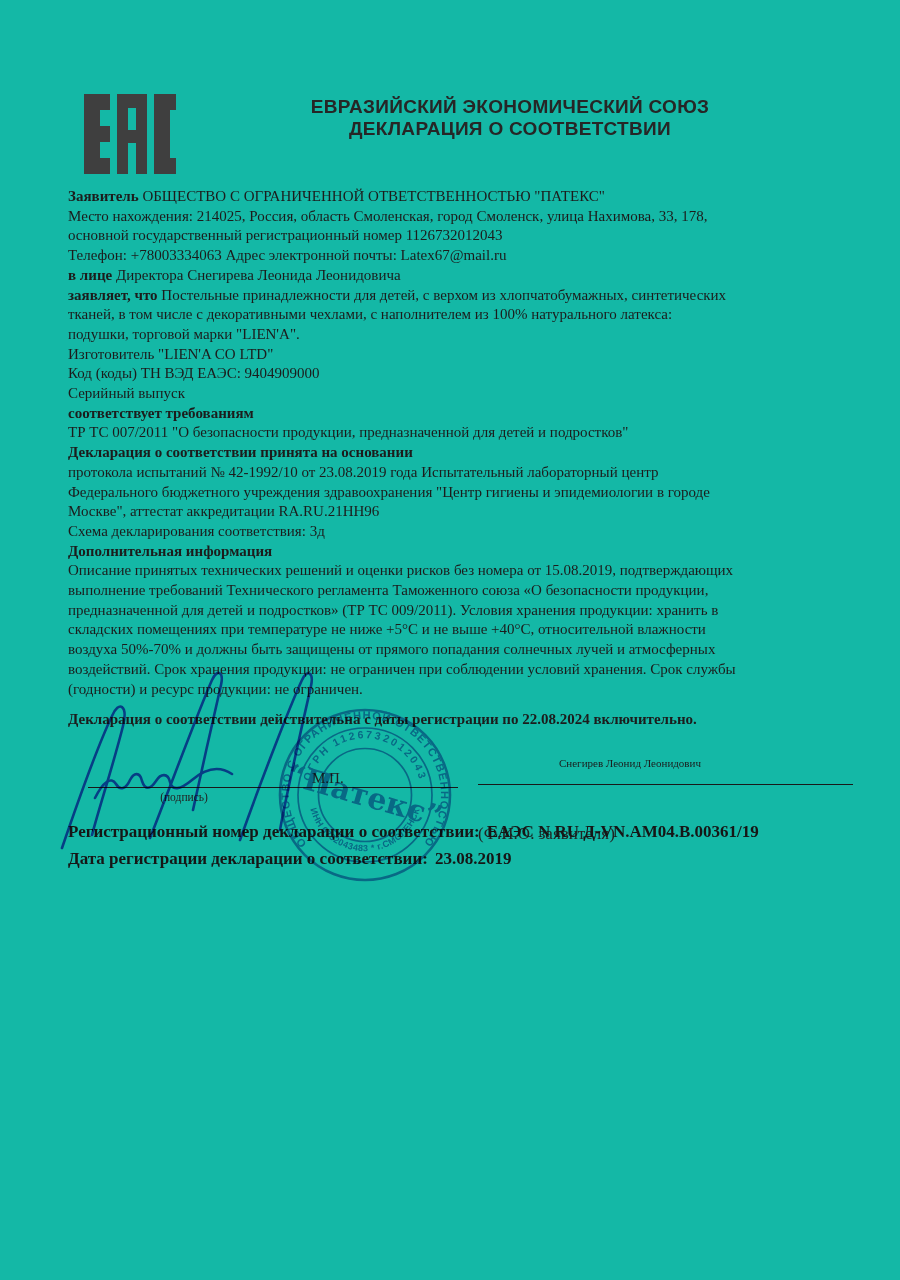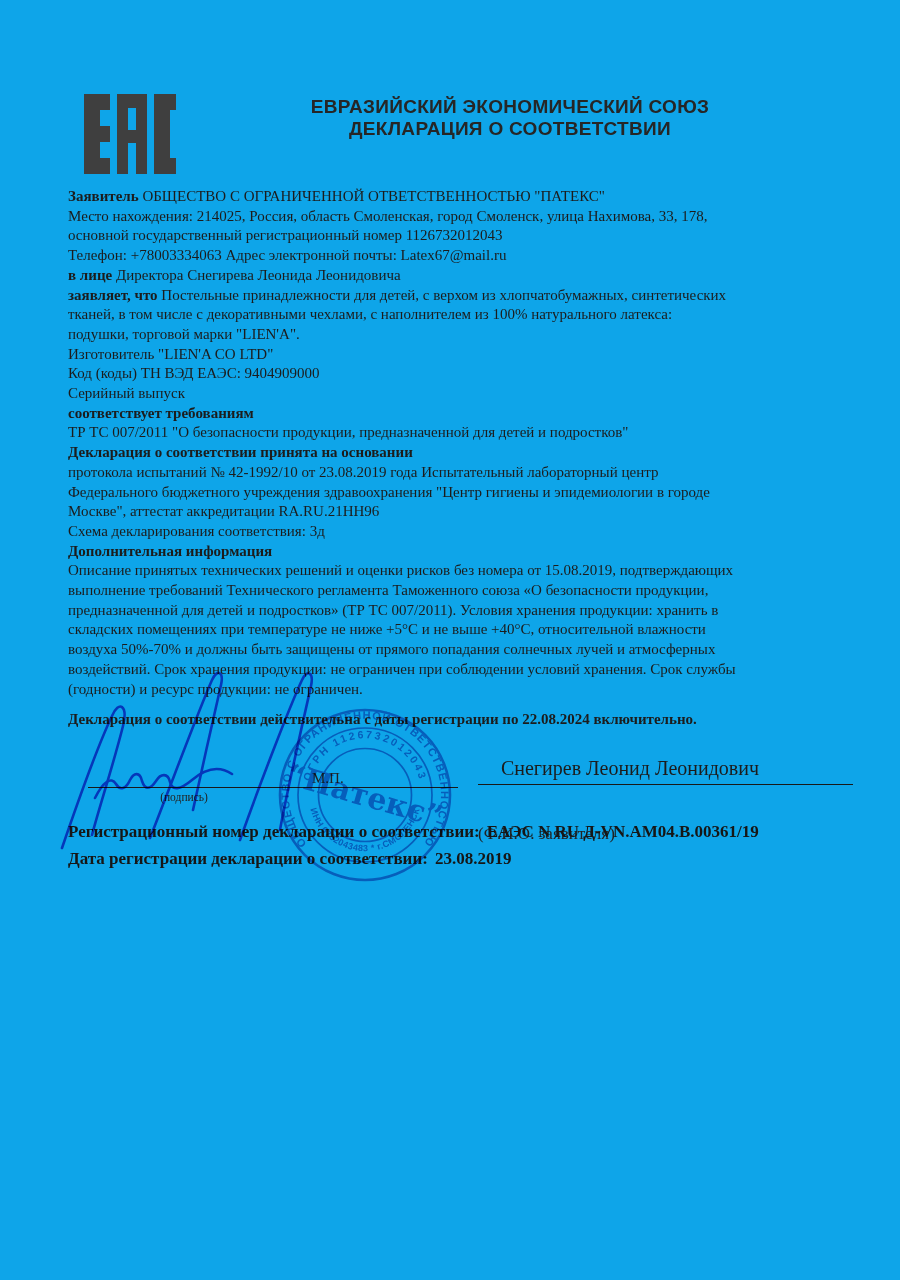--- a/index.html
+++ b/index.html
@@ -1,20 +1,20 @@
 <!DOCTYPE html>
 <html style="--stamp-color: #4a82c6; --ink-color: #3a46c8;"><head>
 <meta charset="utf-8">
 <style>
   html,body{margin:0;padding:0;}
   body{
     width:900px;height:1280px;position:relative;background:#ffffff;
     font-family:"Liberation Serif", serif;color:#1e1e1e;
   }
-  .page{position:absolute;inset:0;background:#0ea5e9;overflow:hidden;}
+  .page{position:absolute;inset:0;background:#14b8a6;overflow:hidden;}
 
   .eac{position:absolute;left:84px;top:94px;}
 
   .title{
     position:absolute;left:240px;top:96px;width:540px;text-align:center;
     font-family:"Liberation Sans", sans-serif;font-weight:bold;
     font-size:19px;line-height:22px;color:#262626;letter-spacing:.3px;
   }
 
   .body-text{
@@ -22,21 +22,21 @@
     font-size:15px;line-height:19.7px;color:#1c1c1c;
   }
   .bl{white-space:nowrap;}
   .bl.gap{margin-top:11px;}
   .bl b{font-weight:bold;}
 
   .sig-line{position:absolute;left:88px;top:787px;width:370px;border-top:1.6px solid #191919;}
   .podpis-caption{position:absolute;left:118px;top:791px;width:132px;text-align:center;font-size:11.5px;color:#222;}
   .mp{position:absolute;left:291px;top:770px;font-size:15px;color:#222;padding-left:21px;}
 
-  .fio-name{position:absolute;left:470px;top:757px;width:320px;text-align:center;font-size:20px;color:#1c1c1c;}
+  .fio-name{position:absolute;left:470px;top:757px;width:320px;text-align:center;font-size:11px;color:#1c1c1c;}
   .fio-line{position:absolute;left:478px;top:784px;width:375px;border-top:1.6px solid #191919;}
   .fio-caption{position:absolute;left:478px;top:824px;width:222px;text-align:left;font-size:17px;color:#222;}
 
   .reg{position:absolute;left:68px;top:818px;font-size:17px;font-weight:bold;line-height:27px;color:#161616;}
   .reg .val{margin-left:7px;}
 
   .stamp{position:absolute;left:276px;top:706px;mix-blend-mode:multiply;opacity:.88;}
   .stamp .ring{fill:none;stroke:var(--stamp-color);}
   .stamp text{fill:var(--stamp-color);font-family:"Liberation Sans", sans-serif;font-weight:bold;}
   .stamp .center-name{font-family:"DejaVu Serif", serif;}
@@ -88,21 +88,21 @@
       <div class="bl"><b>соответствует требованиям</b></div>
       <div class="bl">ТР ТС 007/2011 "О безопасности продукции, предназначенной для детей и подростков"</div>
       <div class="bl"><b>Декларация о соответствии принята на основании</b></div>
       <div class="bl">протокола испытаний № 42-1992/10 от 23.08.2019 года Испытательный лабораторный центр</div>
       <div class="bl">Федерального бюджетного  учреждения здравоохранения "Центр гигиены и эпидемиологии в городе</div>
       <div class="bl">Москве", аттестат аккредитации RA.RU.21НН96</div>
       <div class="bl">Схема декларирования соответствия: 3д</div>
       <div class="bl"><b>Дополнительная информация</b></div>
       <div class="bl">Описание принятых технических решений и оценки рисков без номера от 15.08.2019, подтверждающих</div>
       <div class="bl">выполнение требований Технического регламента Таможенного союза «О безопасности продукции,</div>
-      <div class="bl">предназначенной для детей и подростков» (ТР ТС 007/2011). Условия  хранения  продукции:  хранить в</div>
+      <div class="bl">предназначенной для детей и подростков» (ТР ТС 009/2011). Условия  хранения  продукции:  хранить в</div>
       <div class="bl">складских помещениях при температуре не ниже +5°С и не выше +40°С, относительной влажности</div>
       <div class="bl">воздуха 50%-70% и должны быть защищены от прямого попадания солнечных лучей и атмосферных</div>
       <div class="bl">воздействий. Срок хранения продукции: не ограничен при соблюдении условий хранения. Срок службы</div>
       <div class="bl">(годности) и ресурс продукции: не ограничен.</div>
       <div class="bl gap"><b>Декларация о соответствии действительна с даты регистрации по 22.08.2024 включительно.</b></div>
     </div>
 
   <div class="sig-line"></div>
   <div class="podpis-caption">(подпись)</div>
   <div class="mp">М.П.</div>

